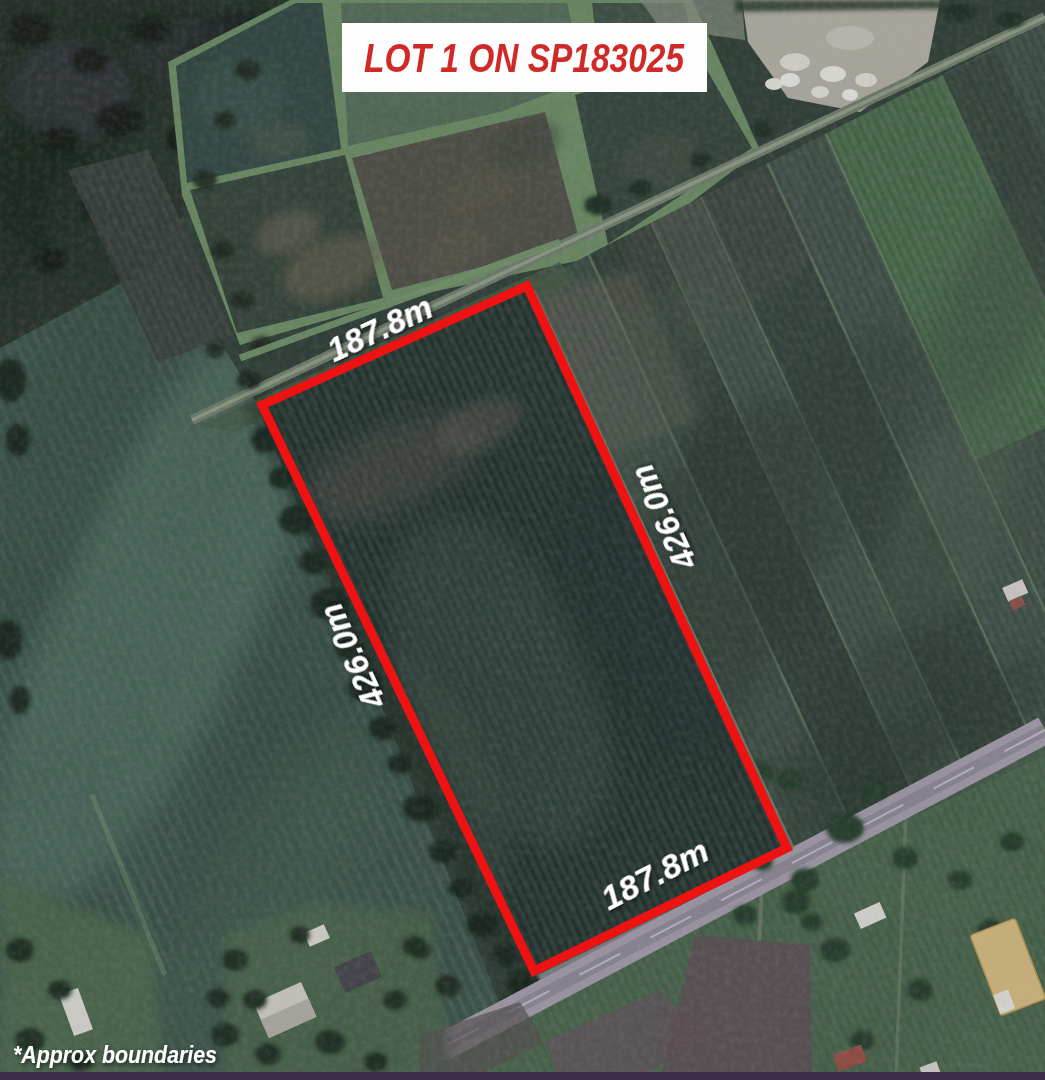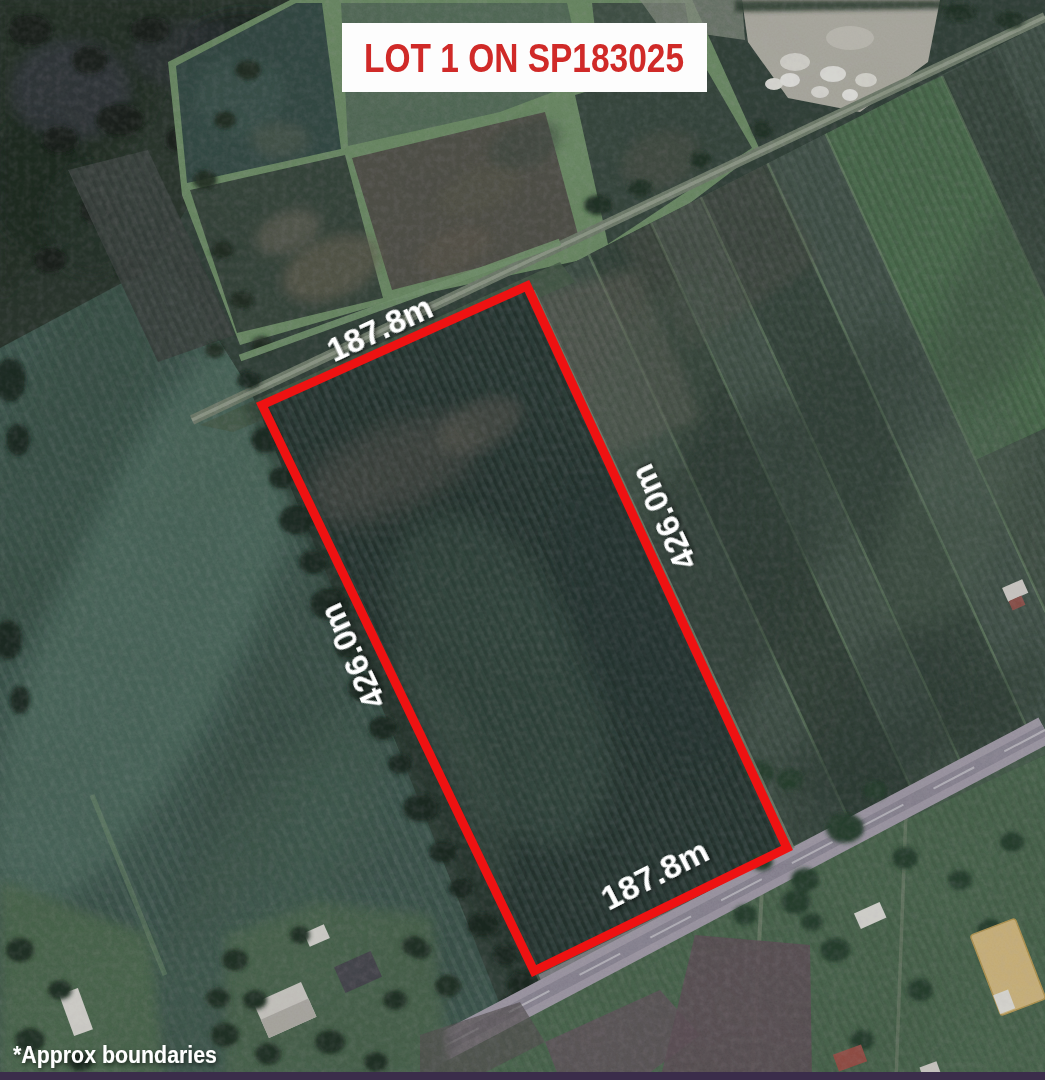--- a/index.html
+++ b/index.html
@@ -1,16 +1,16 @@
 <!DOCTYPE html>
 <html><head>
 <meta charset="utf-8">
 <style>
   html,body{margin:0;padding:0;background:#2f4136;}
-  #wrap{position:relative;width:1045px;height:1080px;overflow:hidden;}
+  #wrap{position:relative;width:1045px;height:1080px;overflow:hidden;font-style:italic;}
   svg{display:block;}
   text{font-family:"Liberation Sans",sans-serif;}
 </style>
 </head>
 <body>
 <div id="wrap">
 <svg width="1045" height="1080" viewBox="0 0 1045 1080" xmlns="http://www.w3.org/2000/svg">
 <defs>
   <pattern id="rowsSteep" width="8" height="8" patternUnits="userSpaceOnUse" patternTransform="rotate(-24.6)">
     <rect width="3.5" height="8" fill="rgba(6,14,9,0.28)"></rect>

